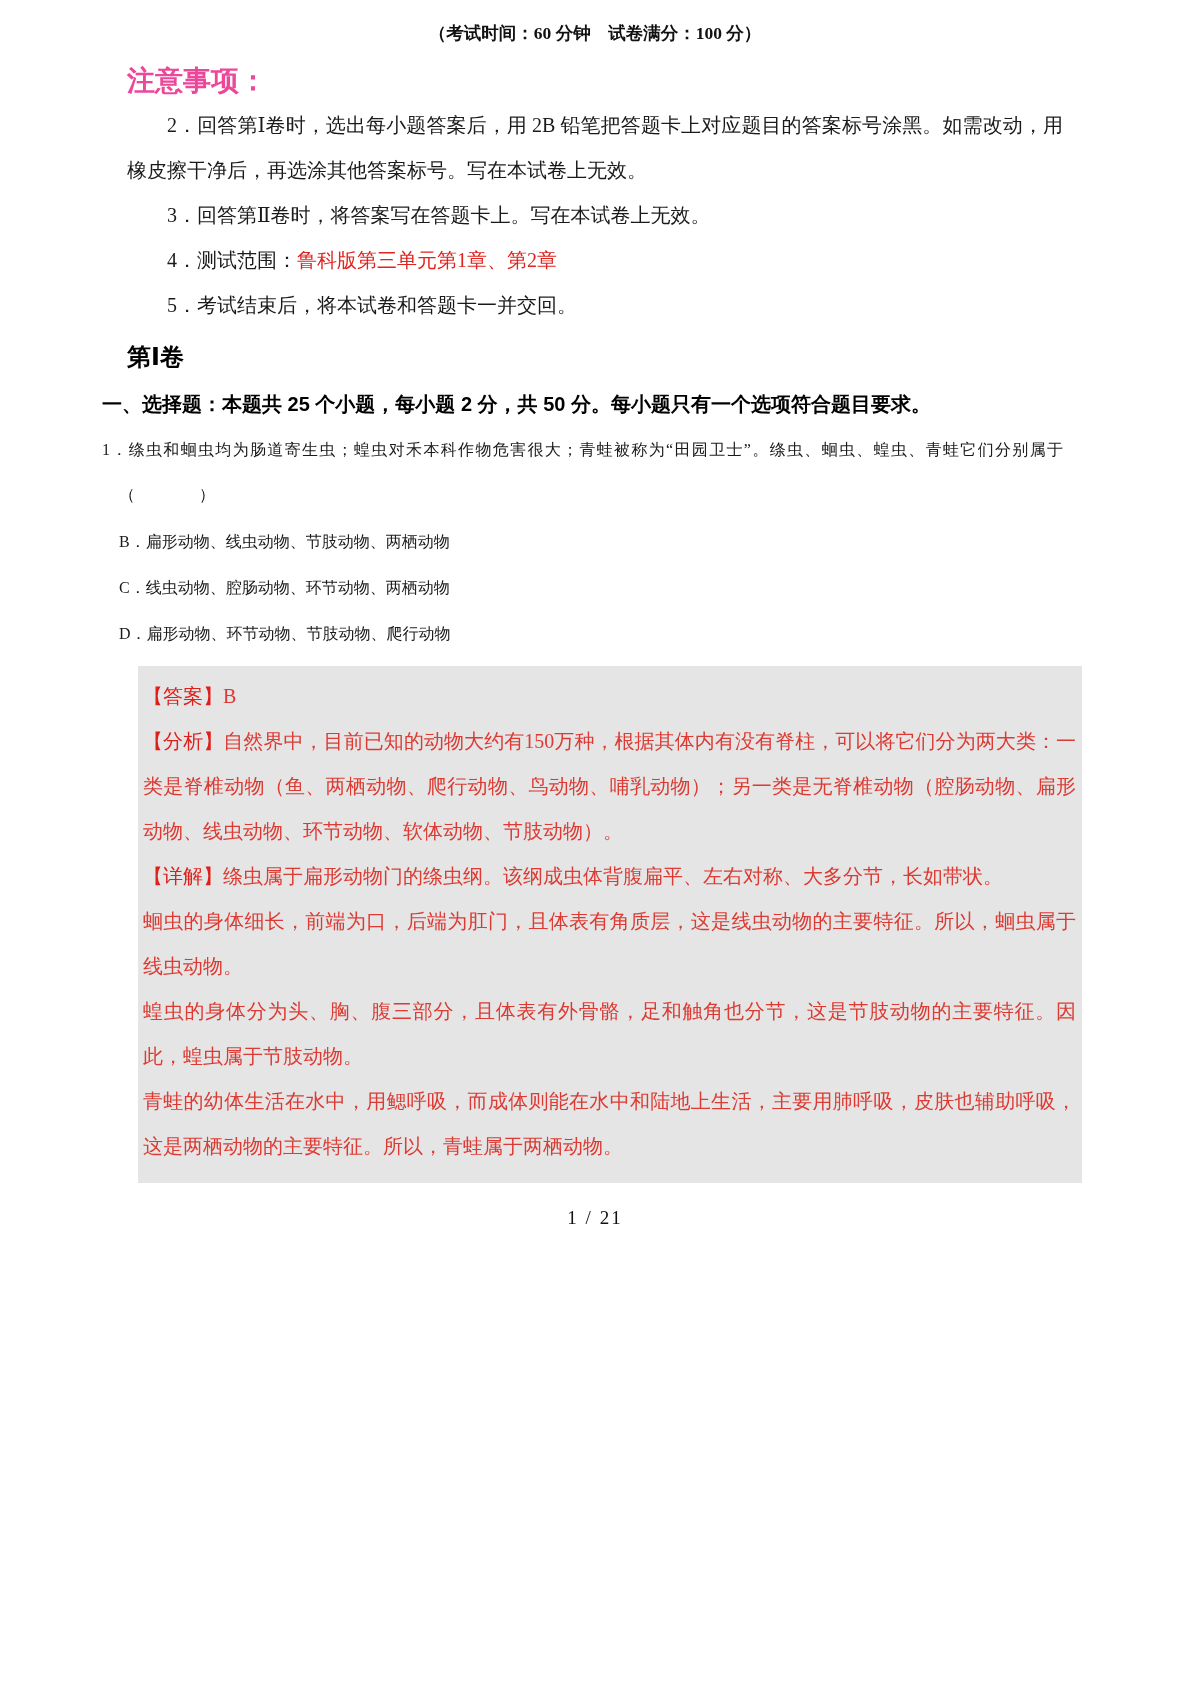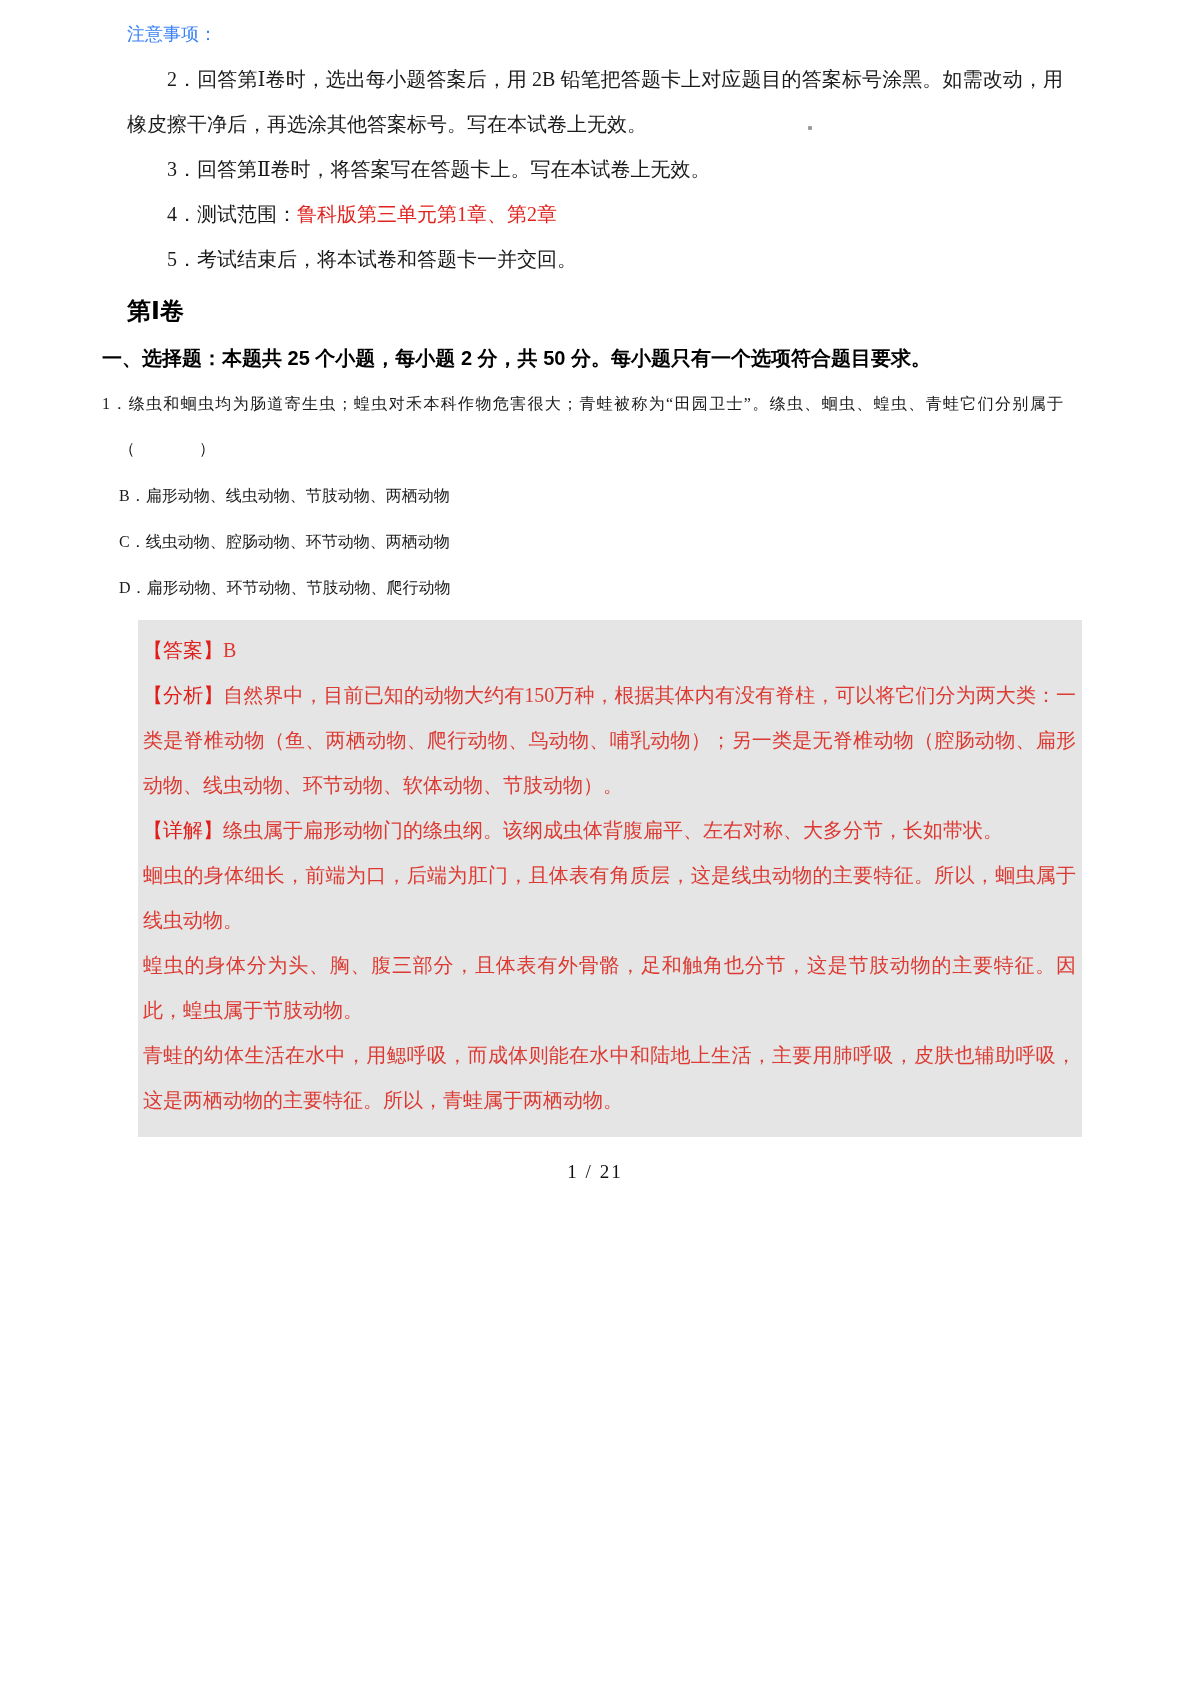--- a/index.html
+++ b/index.html
@@ -22,21 +22,21 @@
     letter-spacing:1px;
   }
   .doc-subtitle {
     margin-top:20px;
     text-align:center;
     font-size:17.5px; line-height:26px;
     font-weight:bold; color:#111;
   }
 
   .notice { margin-top:12px; font-size:20px; }
-  .notice-label { font-family:"Liberation Sans","DejaVu Sans",sans-serif; font-weight:normal; font-size:18px; line-height:45px; color:#3b82f6; }
+  .notice-label { font-family:"Liberation Sans","DejaVu Sans",sans-serif; font-weight:bold; font-size:28px; line-height:45px; color:#ec4899; }
   .notice p { margin:0; line-height:45px; text-align:justify; }
   .notice p.indent { text-indent:2em; }
   .red { color:#e0231e; }
 
   .volume-heading {
     margin:9px 0 0; 
     font-size:24px; line-height:40px;
     font-weight:bold; color:#000;
     font-family:"Liberation Sans","DejaVu Sans",sans-serif;
   }
@@ -107,20 +107,21 @@
       <path d="M8 6 C 58 36, 92 40, 114 27 C 140 40, 174 36, 222 6 L 222 28 C 176 56, 142 57, 116 46 C 90 57, 56 56, 8 28 Z" fill="none" stroke="#cde3da" stroke-width="3" stroke-linejoin="round"></path>
       <path d="M196 34 C 216 28, 228 36, 218 50" fill="none" stroke="#cde3da" stroke-width="3" stroke-linecap="round"></path>
     </svg>
     <div class="wm-bottom">微信小程序·985教辅</div>
   </div>
 
   <div class="stray-dot"></div>
 
   <main class="content">
 
+    <div class="doc-subtitle">（考试时间：60 分钟　试卷满分：100 分）</div>
 
     <div class="notice">
       <div class="notice-label">注意事项：</div>
       <p class="indent">2．回答第Ⅰ卷时，选出每小题答案后，用 2B 铅笔把答题卡上对应题目的答案标号涂黑。如需改动，用橡皮擦干净后，再选涂其他答案标号。写在本试卷上无效。</p>
       <p class="indent">3．回答第Ⅱ卷时，将答案写在答题卡上。写在本试卷上无效。</p>
       <p class="indent"><span>4．测试范围：</span><span class="red">鲁科版第三单元第1章、第2章</span></p>
       <p class="indent">5．考试结束后，将本试卷和答题卡一并交回。</p>
     </div>
 
     <h2 class="volume-heading">第Ⅰ卷</h2>

